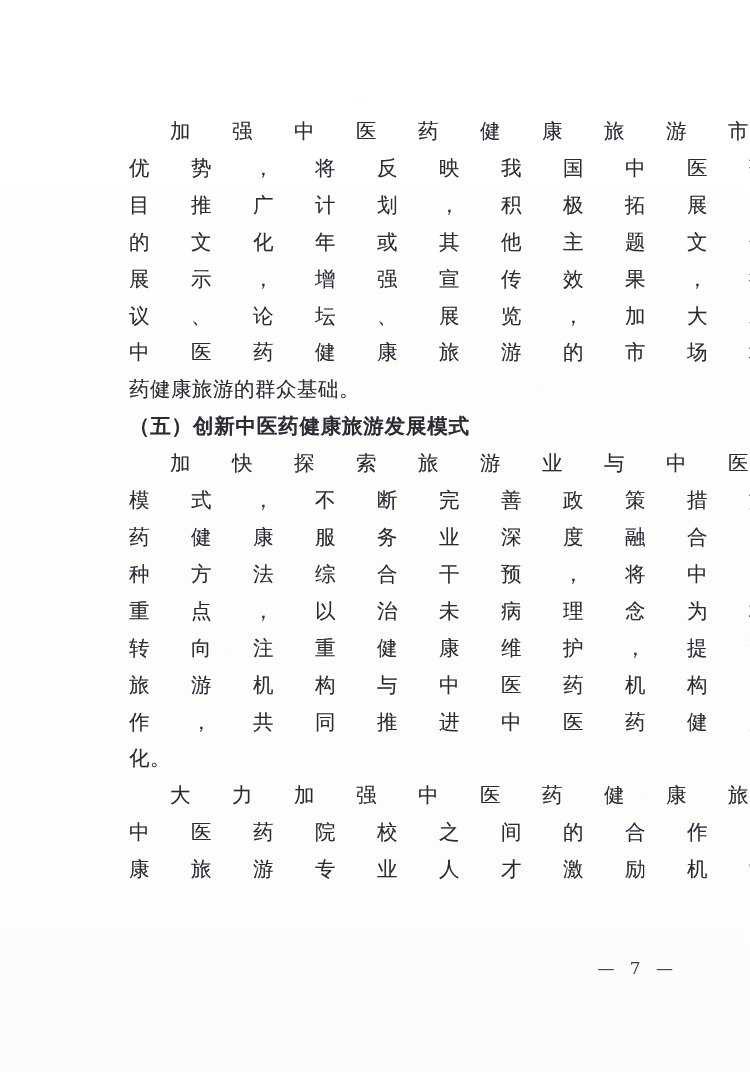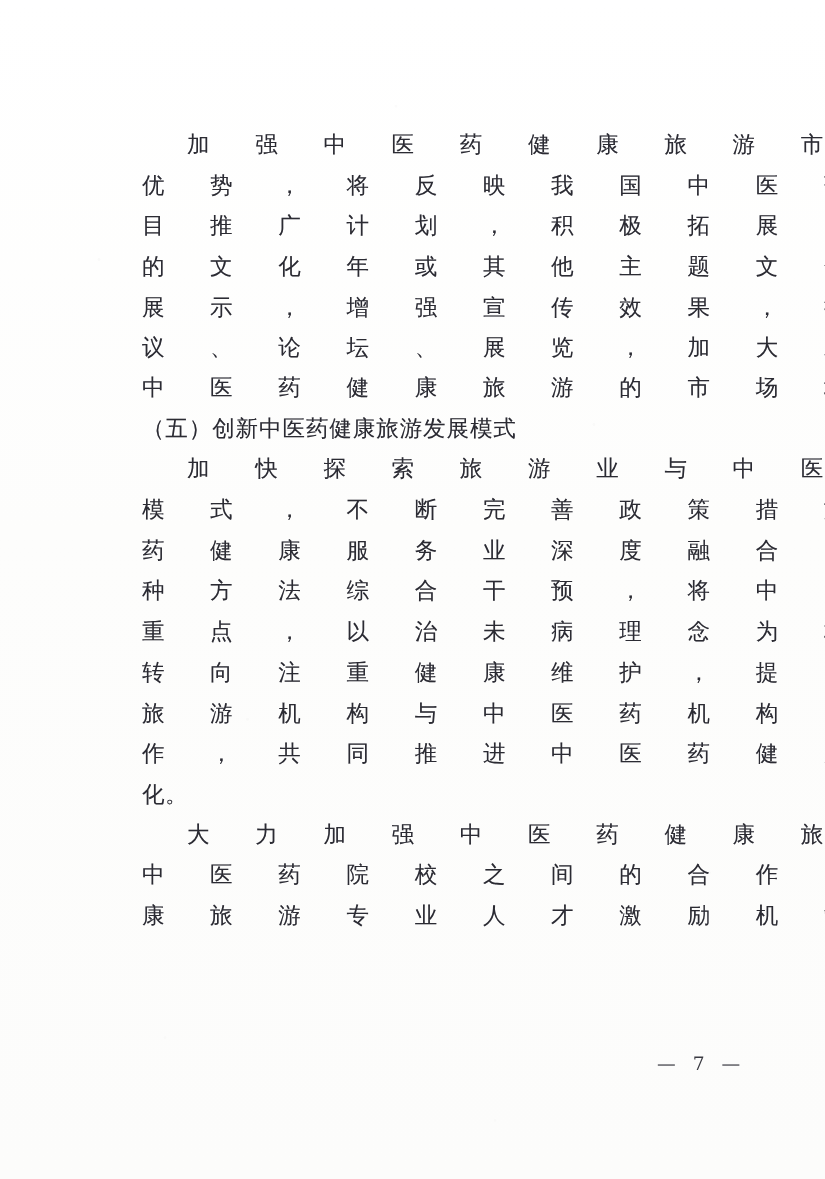--- a/index.html
+++ b/index.html
@@ -88,21 +88,21 @@
   .ln.just > span {
     display: inline-block;
   }
 
   .ln.indent {
     padding-left: 41px;
   }
 
   .heading .ln {
     padding-left: 41px;
-    font-weight: 400;
+    font-weight: 700;
     letter-spacing: 0.8px;
   }
 
   
   #page-number {
     position: absolute;
     right: 72px;
     top: 958px;
     z-index: 1;
     font-family: "DejaVu Serif", "Liberation Serif", serif;
@@ -208,20 +208,21 @@
           <span>药</span>
           <span>健</span>
           <span>康</span>
           <span>旅</span>
           <span>游</span>
           <span>的</span>
           <span>市</span>
           <span>场</span>
           <span>培</span>
         </div>
+        <div class="ln">药健康旅游的群众基础。</div>
       </div>
       <div class="heading">
         <div class="ln">（五）创新中医药健康旅游发展模式</div>
       </div>
       <div class="para">
         <div class="ln just indent">
           <span>加</span>
           <span>快</span>
           <span>探</span>
           <span>索</span>

